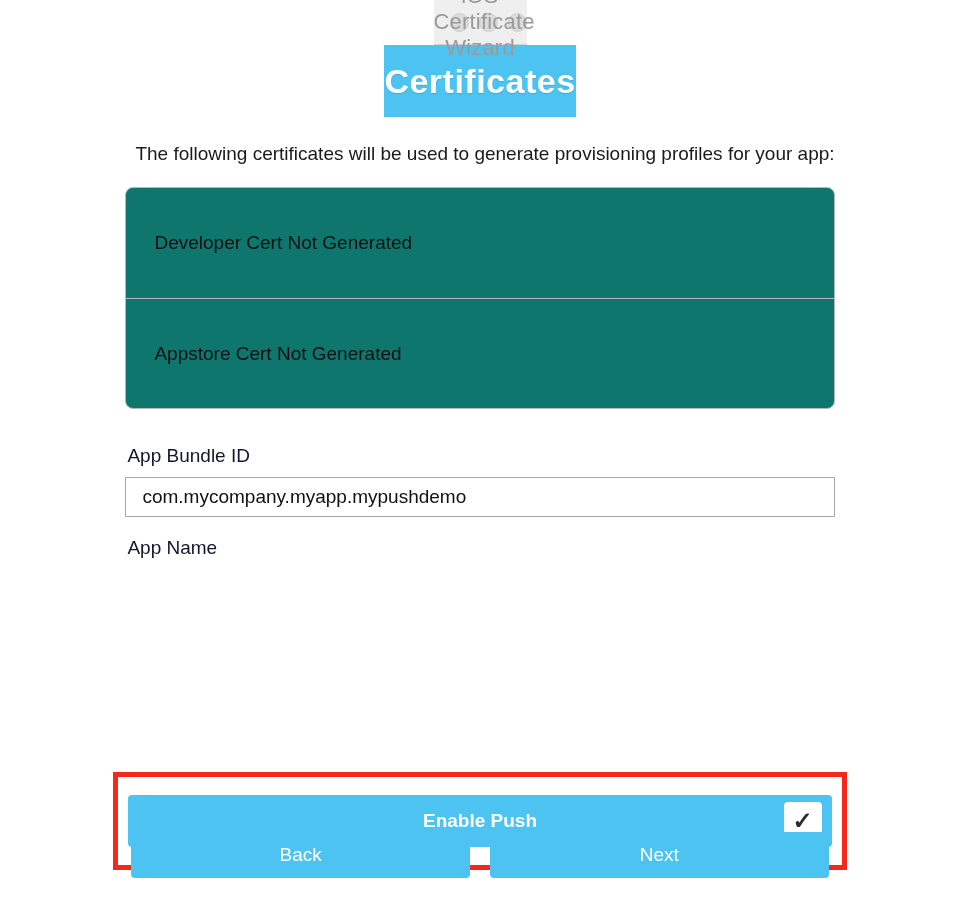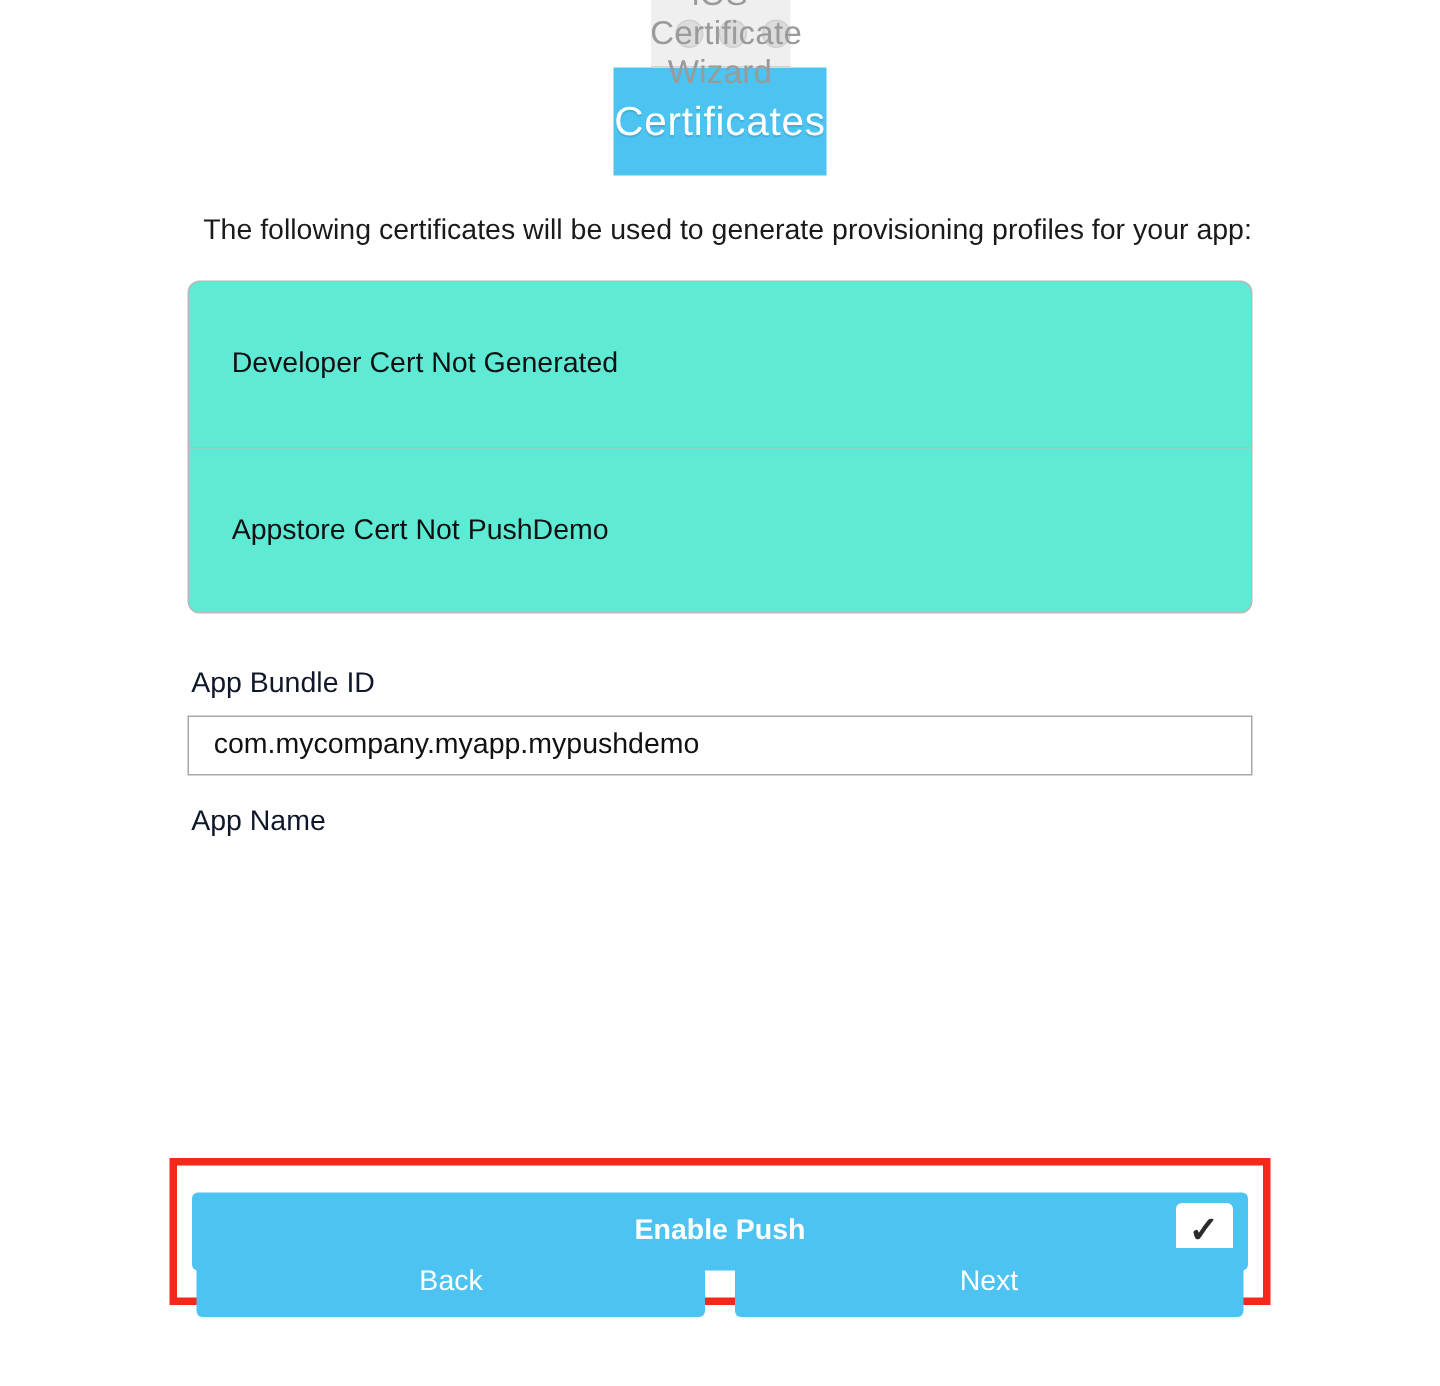--- a/index.html
+++ b/index.html
@@ -61,22 +61,22 @@
   .header {
     height: 72px;
     background: #4cc3f0;
     display: flex;
     align-items: center;
     justify-content: center;
     flex: 0 0 auto;
   }
   .header-title {
     color: #ffffff;
-    font-size: 27px;
-    font-weight: normal;
+    font-size: 34px;
+    font-weight: bold;
     letter-spacing: 0.5px;
     text-shadow: 0 1px 1px rgba(0,0,0,0.12);
   }
 
   
   .content {
     flex: 1 1 auto;
     padding: 0 12px;
     position: relative;
   }
@@ -84,21 +84,21 @@
   .intro {
     font-size: 19px;
     color: #1a1a1a;
     margin: 26px 0 0 10px;
   }
 
   .cert-list {
     margin-top: 22px;
     border: 1px solid #b9b9b9;
     border-radius: 8px;
-    background: #5eead4;
+    background: #0f766e;
     overflow: hidden;
   }
   .cert-row {
     height: 110px;
     display: flex;
     align-items: center;
     padding-left: 28px;
     font-size: 19px;
     color: #111111;
     box-sizing: border-box;
@@ -220,21 +220,21 @@
 
   <div class="content">
 
     <div class="intro">The following certificates will be used to generate provisioning profiles for your app:</div>
 
     <div class="cert-list">
       <div class="cert-row">
         <span>Developer Cert Not Generated</span>
       </div>
       <div class="cert-row">
-        <span>Appstore Cert Not PushDemo</span>
+        <span>Appstore Cert Not Generated</span>
       </div>
     </div>
 
     <div class="field-label">App Bundle ID</div>
     <input class="text-input" type="text" value="com.mycompany.myapp.mypushdemo" style="">
 
     <div class="field-label tight">App Name</div>
 
     <div class="push-highlight">
       <div class="push-bar">

